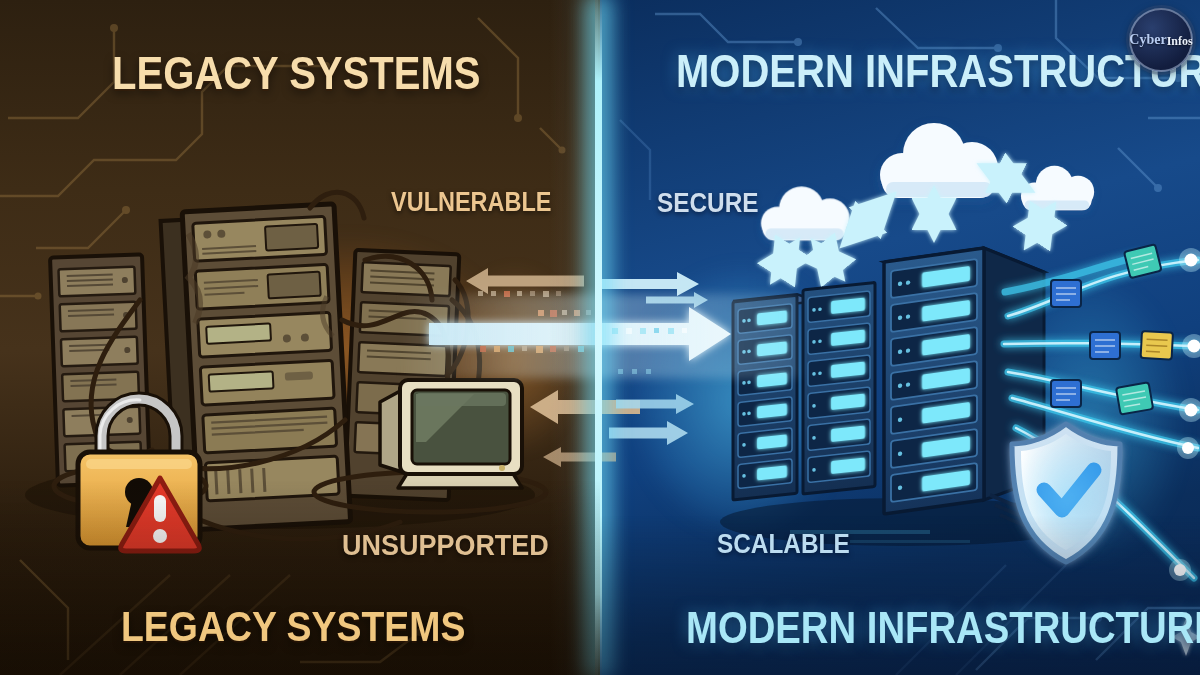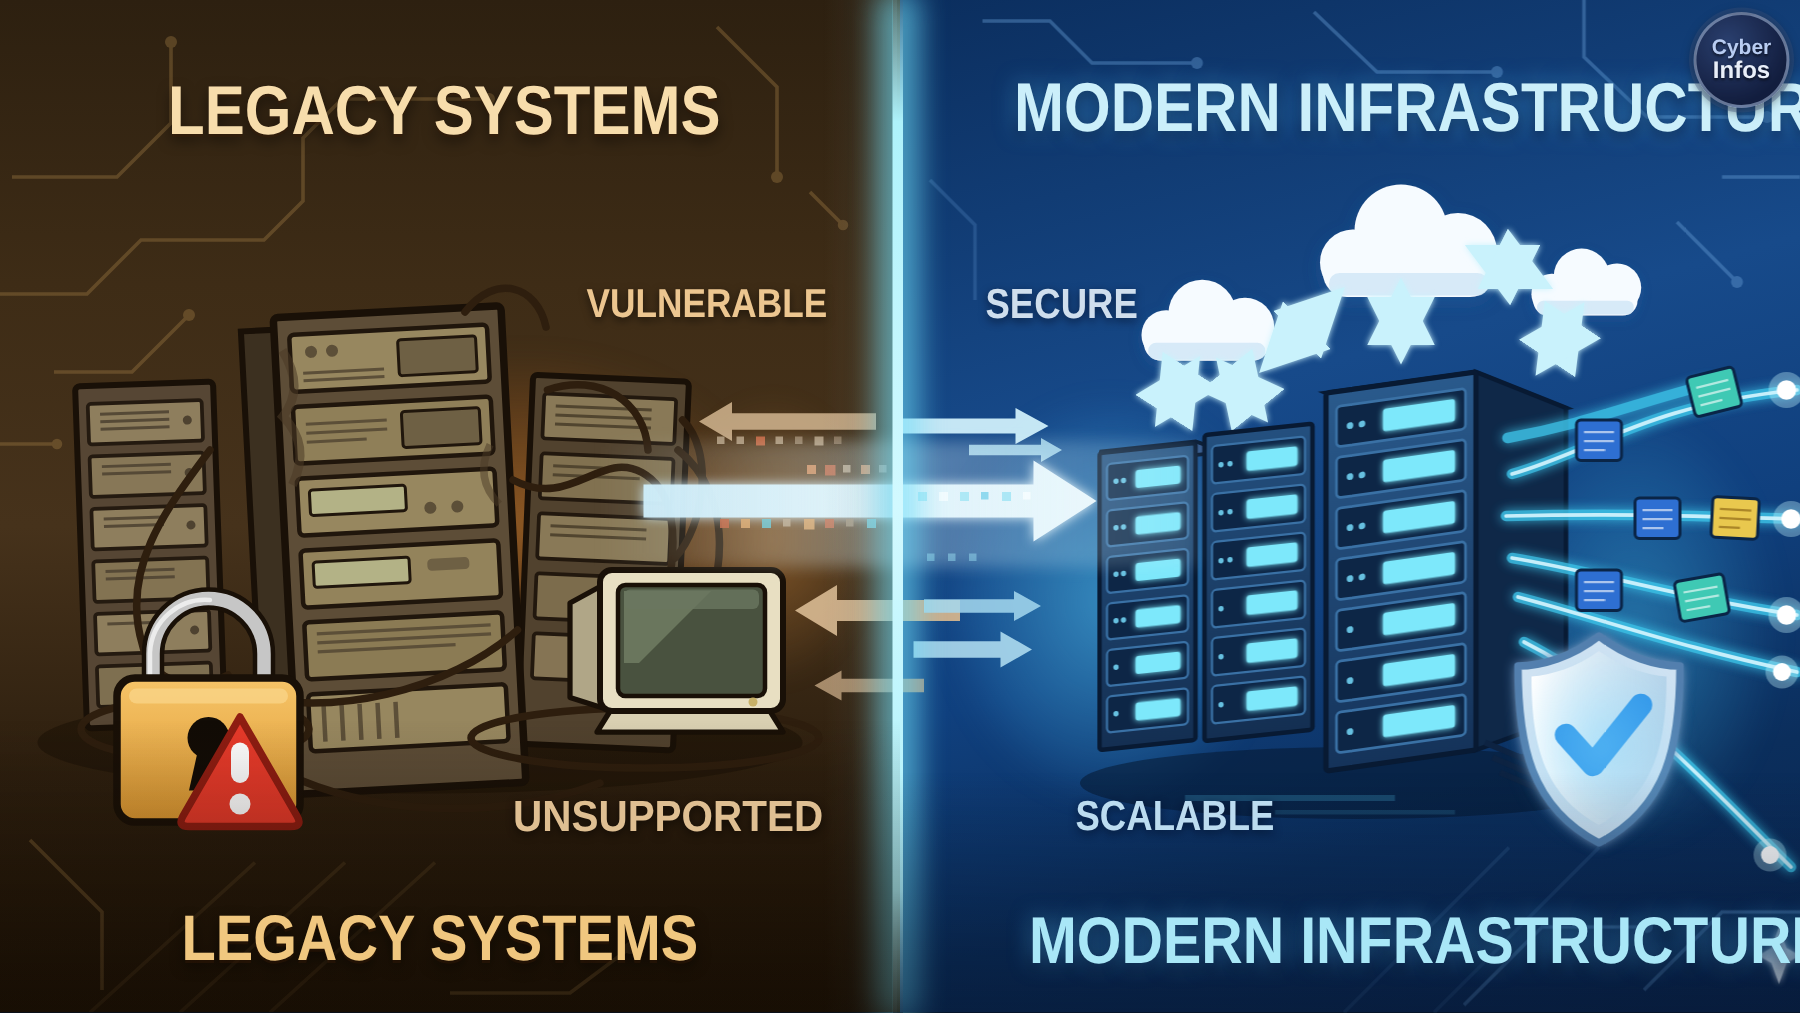--- a/index.html
+++ b/index.html
@@ -53,23 +53,23 @@
     text-shadow:0 2px 6px rgba(0,10,30,.6);}
   .t-legacy-bot{left:121px;top:605px;font-size:43px;color:#f0c77f;
     text-shadow:0 2px 0 rgba(60,30,5,.35),0 4px 10px rgba(0,0,0,.55);}
   .t-modern-bot{left:686px;top:606px;font-size:44px;color:#a9e7f7;
     text-shadow:0 0 16px rgba(80,190,255,.5),0 3px 8px rgba(0,10,30,.6);}
   
   .logo{left:1129px;top:8px;width:60px;height:60px;border-radius:50%;
     background:radial-gradient(circle at 35% 30%,#2a3f6e,#121d3e 72%);
     border:2px solid rgba(170,190,220,.55);
     box-shadow:0 0 0 3px rgba(60,80,120,.35),0 2px 8px rgba(0,0,0,.55);
-    display:flex;flex-direction:column;align-items:center;justify-content:center;}
+    display:flex;flex-direction:row;align-items:center;justify-content:center;font-family:Liberation Serif, serif;}
   .logo .l1{color:#b9cdf2;font-weight:bold;font-size:14px;line-height:1;text-shadow:0 1px 2px rgba(0,0,0,.6);}
-  .logo .l2{color:#e9eff9;font-weight:bold;font-size:16px;line-height:1;margin-top:2px;text-shadow:0 1px 2px rgba(0,0,0,.6);}
+  .logo .l2{color:#e9eff9;font-weight:bold;font-size:12px;line-height:1;margin-top:2px;text-shadow:0 1px 2px rgba(0,0,0,.6);}
   svg{position:absolute;left:0;top:0;}
 </style>
 </head>
 <body>
 
 <div class="canvas">
 
   <div class="abs bg-left"></div>
   <div class="abs bg-right"></div>
   <div class="abs orange-haze"></div>

